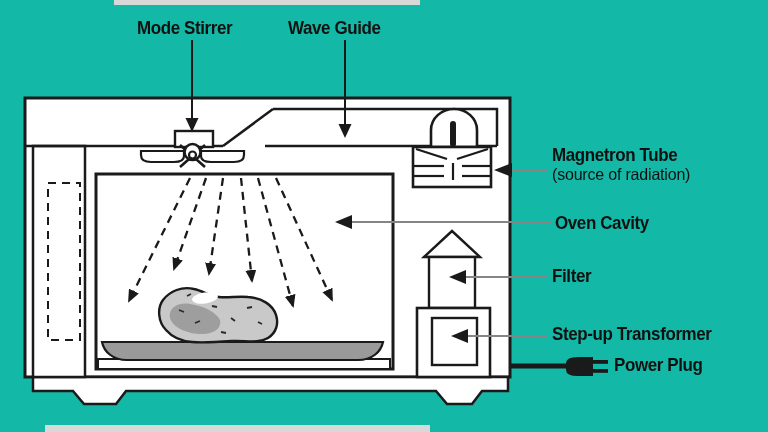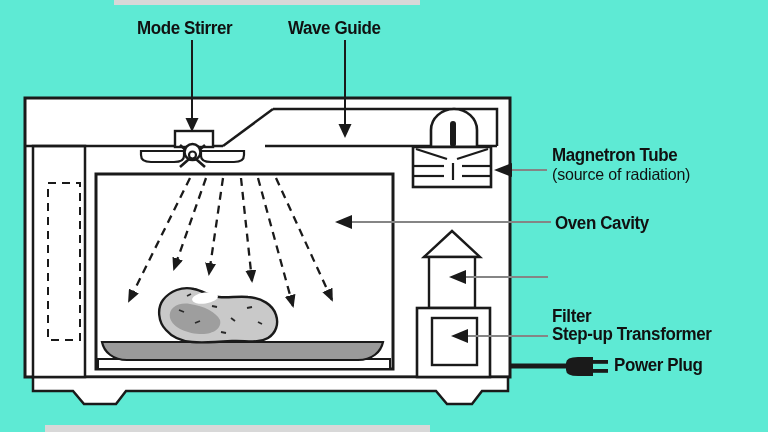--- a/index.html
+++ b/index.html
@@ -1,16 +1,16 @@
 <!DOCTYPE html>
 <html style="--c-line: #1a1a1a; --c-leader-line: #858585; --c-label-text: #111111; --c-plate-fill: #9a9a9a; --c-food-fill: #c9c9c9; --c-food-shadow: #9e9e9e; --c-food-highlight: #ffffff; --c-edge-strip: #d8d8d8;"><head>
 <meta charset="utf-8">
 <style>
   html,body{margin:0;padding:0;background:#fff;}
-  #stage{position:relative;width:768px;height:432px;background:#5eead4;overflow:hidden;
+  #stage{position:relative;width:768px;height:432px;background:#14b8a6;overflow:hidden;
          font-family:"Liberation Sans",sans-serif;}
   svg{position:absolute;left:0;top:0;}
   .ln{stroke:var(--c-line);fill:none;}
   .fw{stroke:var(--c-line);fill:#fff;}
   .fblack{fill:var(--c-line);stroke:none;}
   .leader{stroke:var(--c-leader-line);fill:none;}
   .plate{fill:var(--c-plate-fill);stroke:var(--c-line);}
   .food{fill:var(--c-food-fill);stroke:var(--c-line);}
   .food-shadow{fill:var(--c-food-shadow);stroke:none;}
   .hl{fill:var(--c-food-highlight);stroke:none;}
@@ -156,16 +156,16 @@
         <polygon class="fblack" points="345,138 338.5,124 351.5,124"></polygon>
       </g>
     </g>
   </svg>
 
   <div class="lbl" style="left:137px;top:19px;">Mode Stirrer</div>
   <div class="lbl" style="left:288px;top:19px;">Wave Guide</div>
   <div class="lbl" style="left:552px;top:146px;">Magnetron Tube</div>
   <div class="lbl sub" style="left:552px;top:166px;">(source of radiation)</div>
   <div class="lbl" style="left:555px;top:214px;">Oven Cavity</div>
-  <div class="lbl" style="left:552px;top:267px;margin-top:40px;">Filter</div>
+  <div class="lbl" style="left:552px;top:267px;">Filter</div>
   <div class="lbl" style="left:552px;top:325px;">Step-up Transformer</div>
   <div class="lbl" style="left:614px;top:356px;">Power Plug</div>
 </div>
 
 </body></html>

